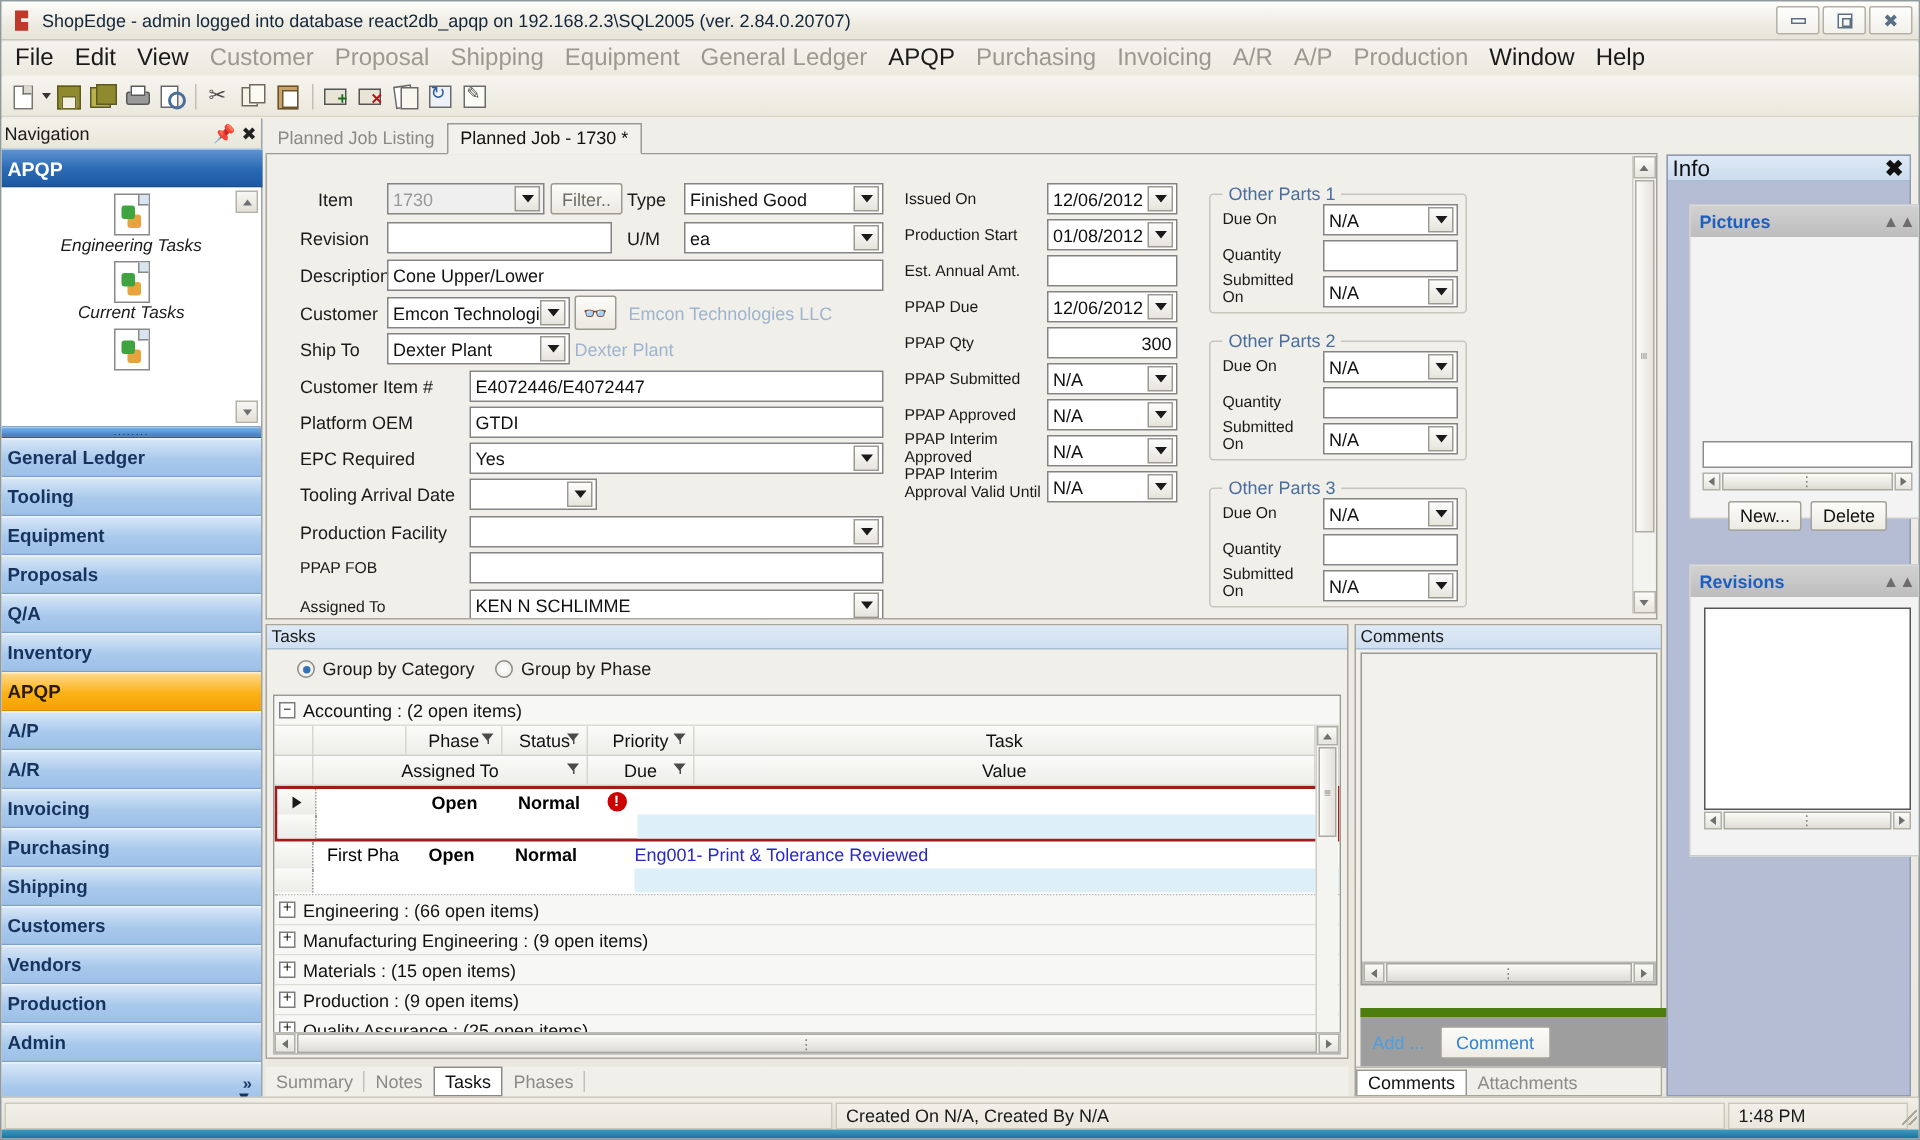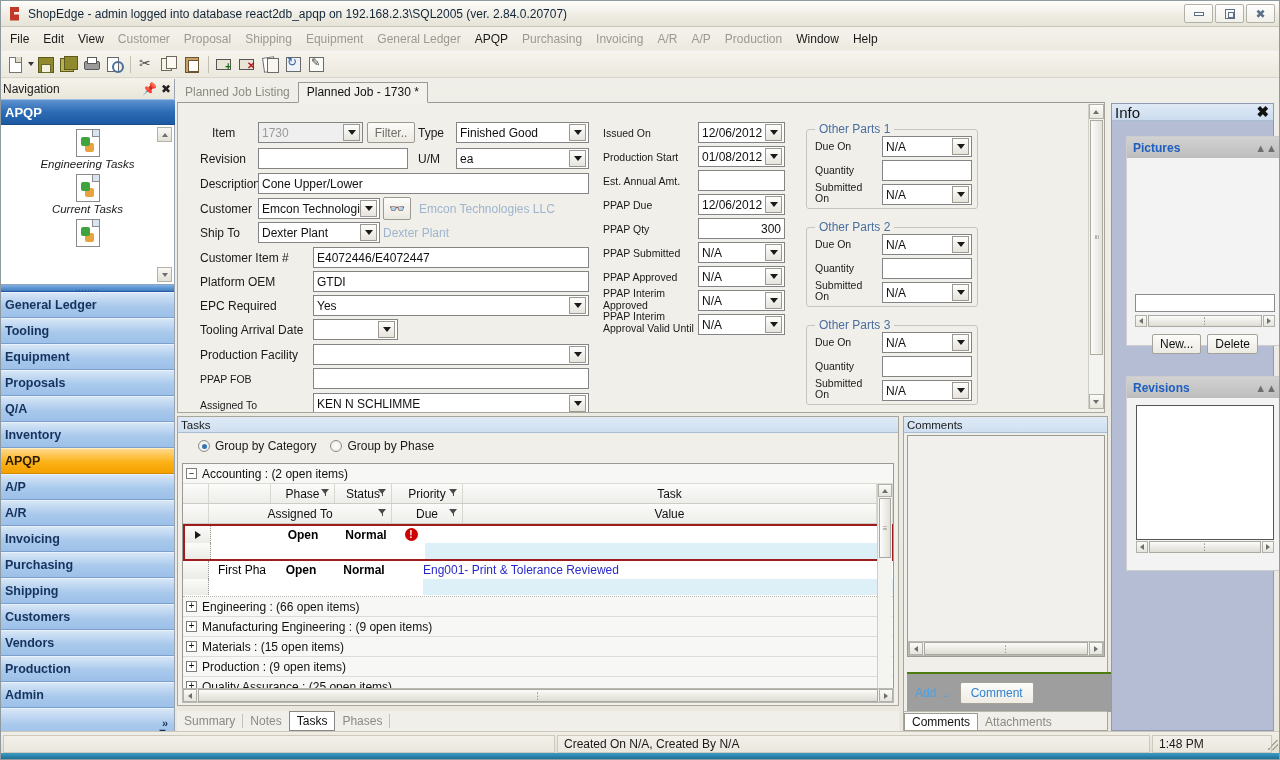--- a/index.html
+++ b/index.html
@@ -52,21 +52,21 @@
   .win-btn .max-g::after { content: ""; position: absolute; left: 2px; top: 2px; width: 4px; height: 4px; border: 1px solid #5a6f85;}
   .win-btn .close-g { font-size: 12px; color: #5a6f85; line-height: 1; }
 
   
   .menubar {
     position: absolute; left: 0; top: 27px; width: 1280px; height: 22px;
     display: flex; align-items: center; padding-left: 2px;
     background: linear-gradient(#f4f2ec, #eceadf);
   }
   .menu-item {
-    padding: 3px 7px; font-size: 12px; color: #9a9a90; white-space: nowrap;
+    padding: 3px 7px; font-size: 16px; color: #9a9a90; white-space: nowrap;
   }
   .menu-item.enabled { color: #1a1a1a; }
 
   
   .toolbar {
     position: absolute; left: 0; top: 50px; width: 1280px; height: 27px;
     background: linear-gradient(#f6f4ee, #ebe8dd);
     display: flex; align-items: center; padding-left: 3px;
     border-bottom: 1px solid #d9d5c8;
   }
@@ -354,21 +354,21 @@
   .comments-panel {
     position: absolute; left: 902px; top: 415px; width: 205px; height: 315px;
     border: 1px solid #a8a59b; background: #f0efea;
   }
   .comments-body {
     position: absolute; left: 3px; top: 18px; width: 198px; height: 222px;
     background: #f1f0ec; border: 1px solid #9a9a92;
   }
   .comments-actionbar {
     position: absolute; left: 3px; top: 255px; width: 220px; height: 40px;
-    background: #9e9e9e; border-top: 2px solid #4d7c0f;
+    background: #9e9e9e; border-top: 6px solid #4d7c0f;
     display: flex; align-items: center; gap: 10px; padding-left: 8px;
   }
   .link-btn { color: #4d9fe0; font-size: 12px; }
   .cbtn2 {
     background: linear-gradient(#fcfcfa,#eeece4); border: 1px solid #a4a299;
     border-radius: 2px; padding: 3px 10px; color: #2f82cf; font-size: 12px;
   }
   .mini-tabs {
     position: absolute; left: 0; bottom: 0; width: 203px; height: 19px;
     display: flex; align-items: flex-end; background: #f0efea;

